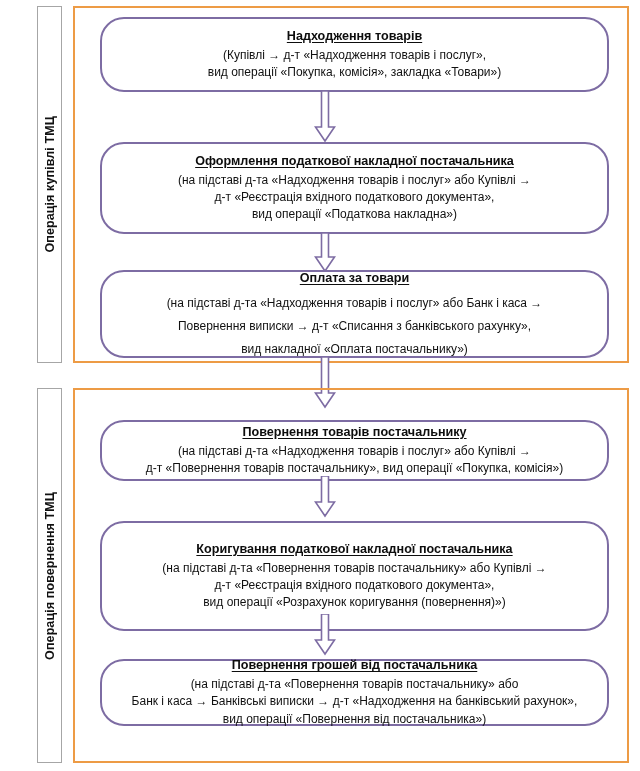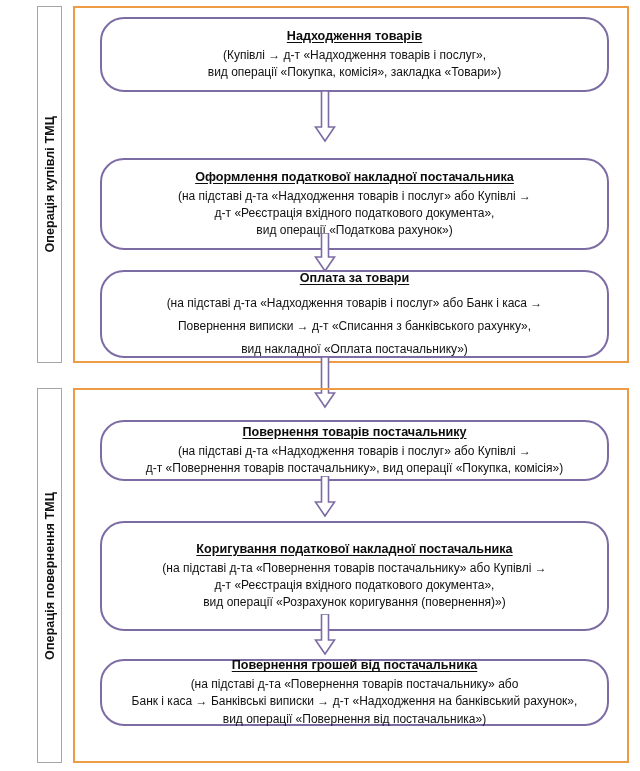--- a/index.html
+++ b/index.html
@@ -87,21 +87,21 @@
   .node-line {
     font-size: 12px;
     line-height: 1.43;
     text-align: center;
     color: #111111;
     white-space: nowrap;
   }
 
   
   #node-1 { top: 17px;  height: 75px;  }
-  #node-2 { top: 142px; height: 92px; margin-top: 16px;  }
+  #node-2 { top: 142px; height: 92px;  }
   #node-3 { top: 270px; height: 88px; gap: 6px;  }
   #node-4 { top: 420px; height: 61px;  }
   #node-5 { top: 521px; height: 110px;  }
   #node-6 { top: 659px; height: 67px;  }
 
   
   .arrow {
     position: absolute;
     left: 50%;
     transform: translateX(-50%);
@@ -135,21 +135,21 @@
   <div class="arrow" id="arrow-1">
     <svg width="22" height="52" viewBox="0 0 22 52">
       <polygon points="7.5,0 14.5,0 14.5,36 20.5,36 11,50 1.5,36 7.5,36" fill="#ffffff" stroke="#7d6ca3" stroke-width="1.6" stroke-linejoin="miter"></polygon>
     </svg>
   </div>
 
   <div class="node" id="node-2">
     <div class="node-title">Оформлення податкової накладної постачальника</div>
     <div class="node-line">(на підставі д-та «Надходження товарів і послуг» або Купівлі →</div>
     <div class="node-line">д-т «Реєстрація вхідного податкового документа»,</div>
-    <div class="node-line">вид операції «Податкова рахунок»)</div>
+    <div class="node-line">вид операції «Податкова накладна»)</div>
   </div>
 
   <div class="arrow" id="arrow-2">
     <svg width="22" height="40" viewBox="0 0 22 40">
       <polygon points="7.5,0 14.5,0 14.5,24 20.5,24 11,38 1.5,24 7.5,24" fill="#ffffff" stroke="#7d6ca3" stroke-width="1.6" stroke-linejoin="miter"></polygon>
     </svg>
   </div>
 
   <div class="node" id="node-3">
     <div class="node-title">Оплата за товари</div>

